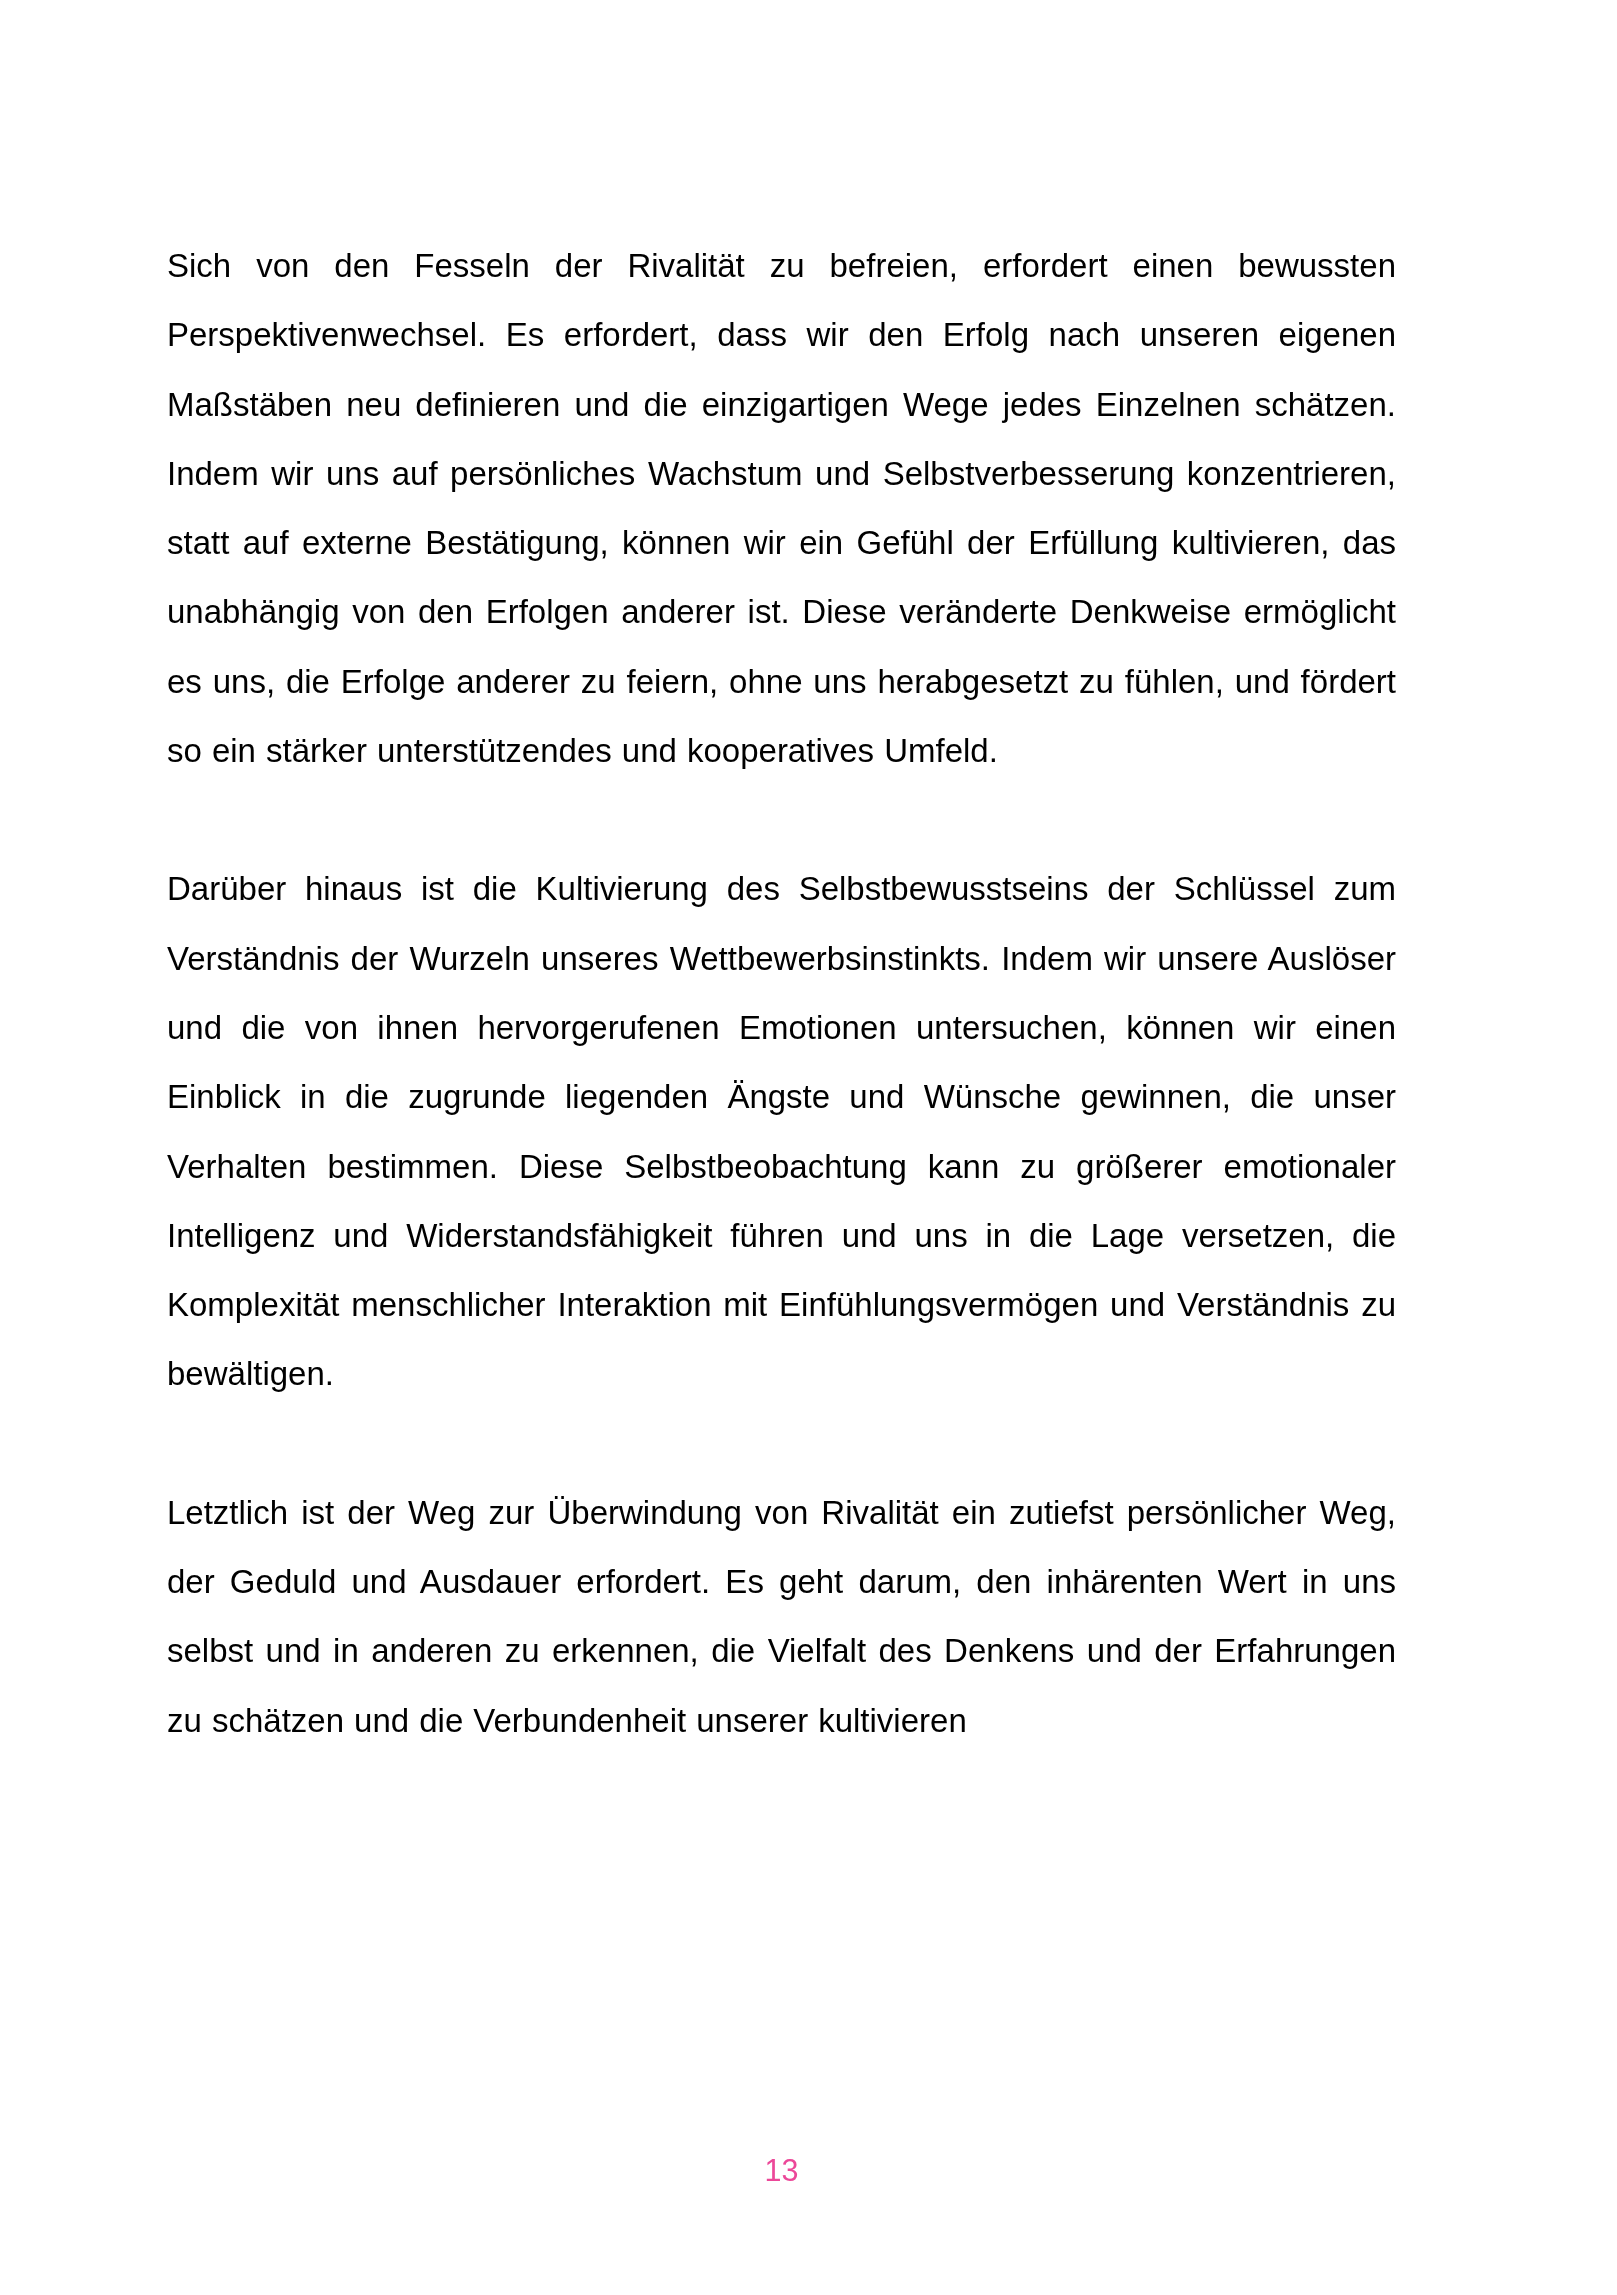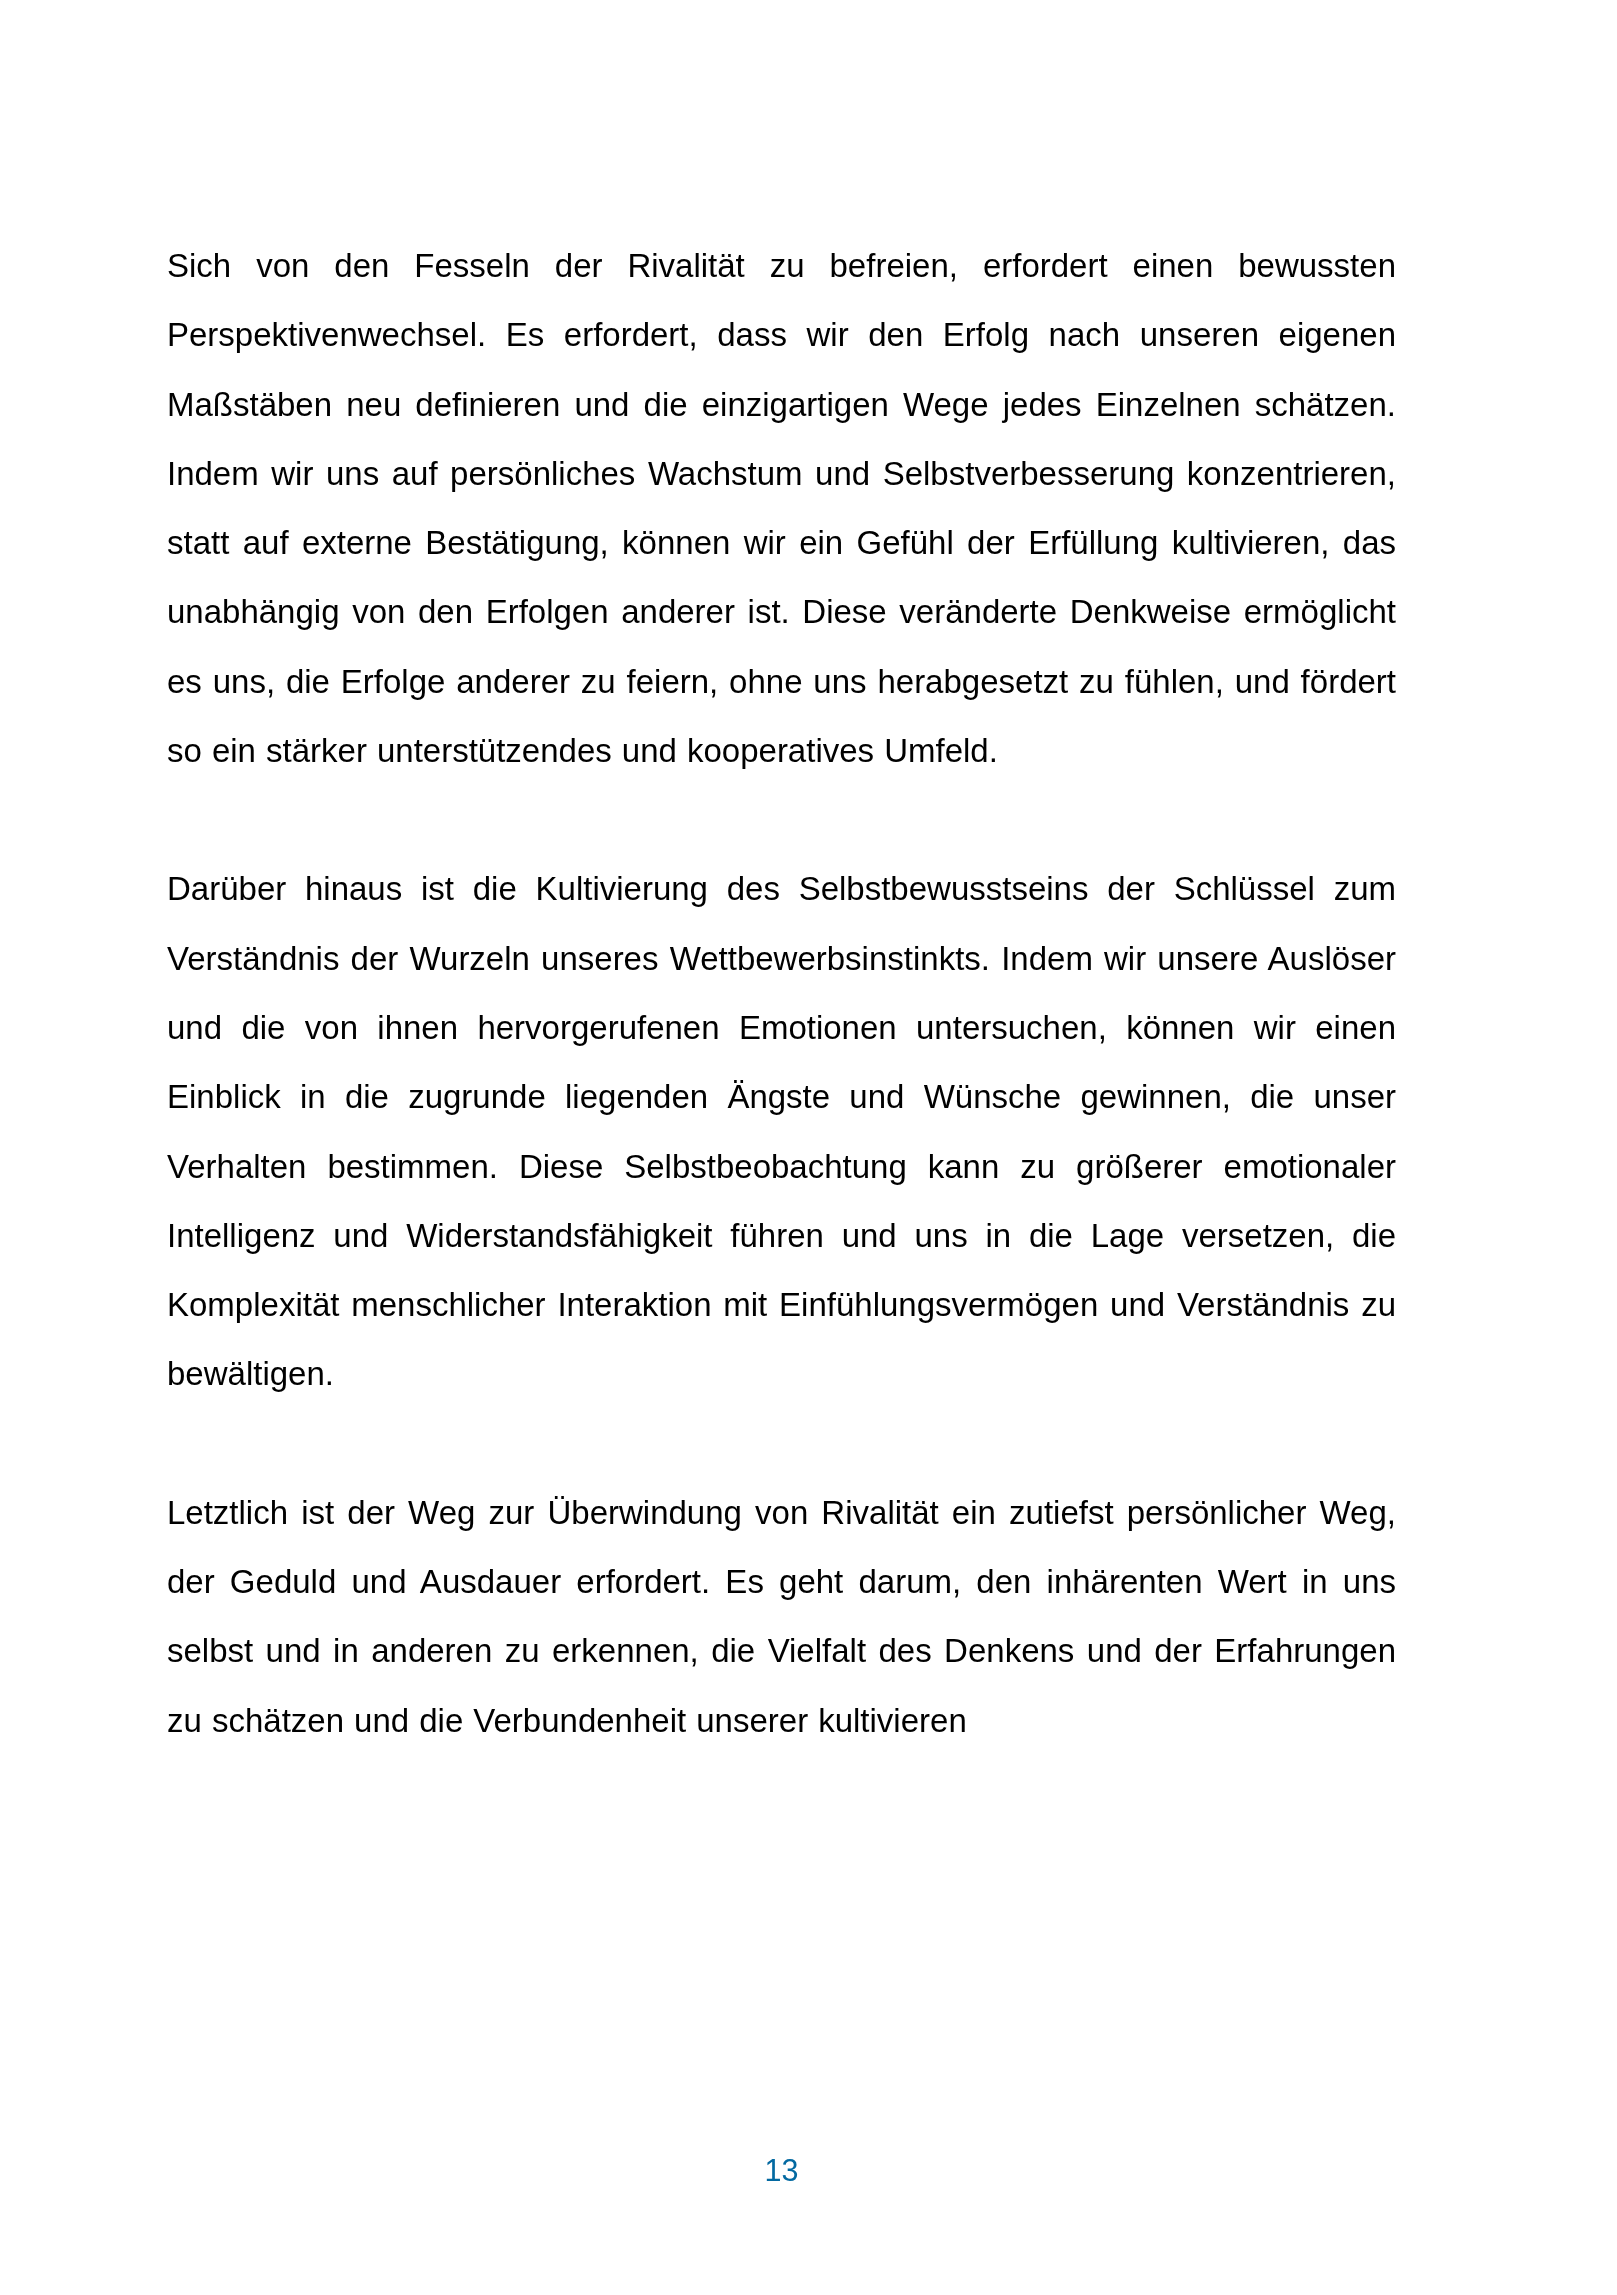--- a/index.html
+++ b/index.html
@@ -29,21 +29,21 @@
   }
   .page-footer {
     position: absolute;
     bottom: 134px;
     left: 0;
     width: 100%;
     text-align: center;
   }
   .page-number {
     font-size: 30.5px;
-    color: #0369a1;
+    color: #ec4899;
   }
 </style>
 </head>
 <body>
 
 <div class="page">
   <div class="body-text">
     <p>Sich von den Fesseln der Rivalität zu befreien, erfordert einen bewussten Perspektivenwechsel. Es erfordert, dass wir den Erfolg nach unseren eigenen Maßstäben neu definieren und die einzigartigen Wege jedes Einzelnen schätzen. Indem wir uns auf persönliches Wachstum und Selbstverbesserung konzentrieren, statt auf externe Bestätigung, können wir ein Gefühl der Erfüllung kultivieren, das unabhängig von den Erfolgen anderer ist. Diese veränderte Denkweise ermöglicht es uns, die Erfolge anderer zu feiern, ohne uns herabgesetzt zu fühlen, und fördert so ein stärker unterstützendes und kooperatives Umfeld.</p>
     <p>Darüber hinaus ist die Kultivierung des Selbstbewusstseins der Schlüssel zum Verständnis der Wurzeln unseres Wettbewerbsinstinkts. Indem wir unsere Auslöser und die von ihnen hervorgerufenen Emotionen untersuchen, können wir einen Einblick in die zugrunde liegenden Ängste und Wünsche gewinnen, die unser Verhalten bestimmen. Diese Selbstbeobachtung kann zu größerer emotionaler Intelligenz und Widerstandsfähigkeit führen und uns in die Lage versetzen, die Komplexität menschlicher Interaktion mit Einfühlungsvermögen und Verständnis zu bewältigen.</p>
     <p>Letztlich ist der Weg zur Überwindung von Rivalität ein zutiefst persönlicher Weg, der Geduld und Ausdauer erfordert. Es geht darum, den inhärenten Wert in uns selbst und in anderen zu erkennen, die Vielfalt des Denkens und der Erfahrungen zu schätzen und die Verbundenheit unserer kultivieren</p>

